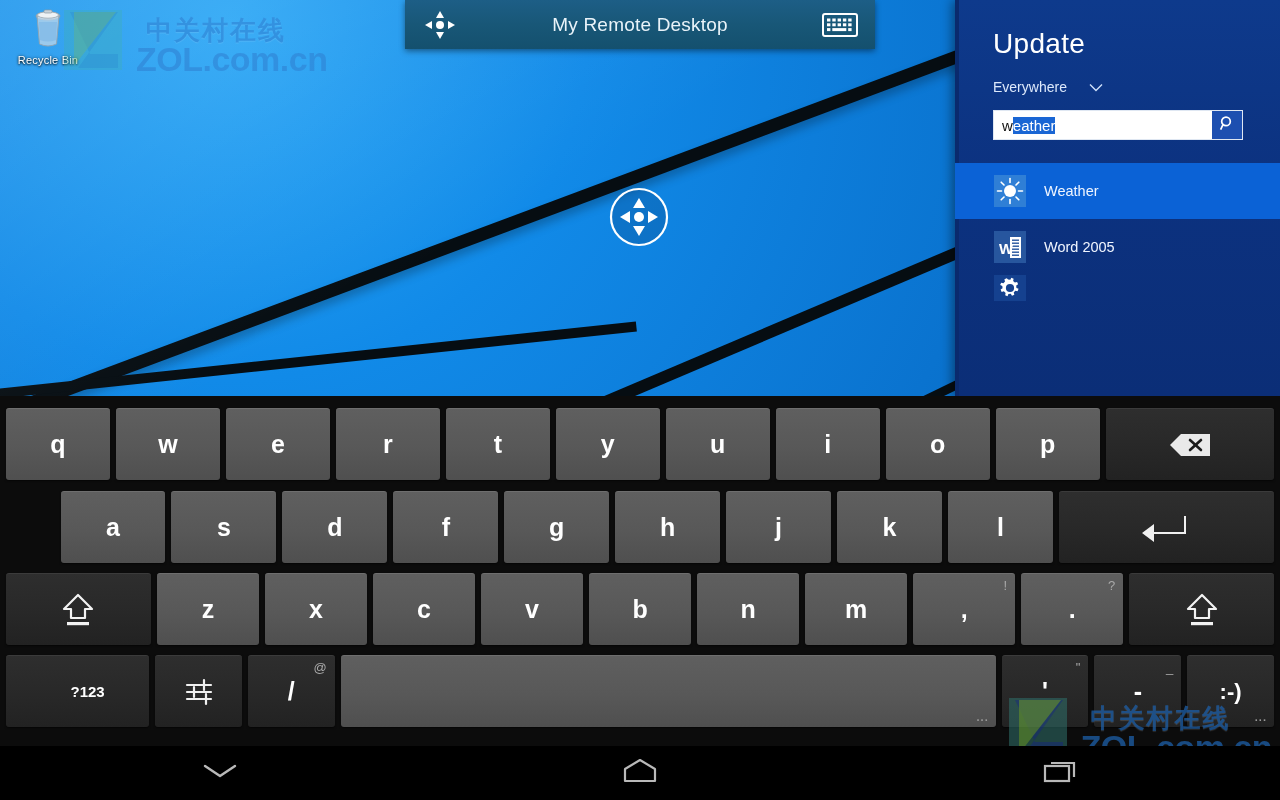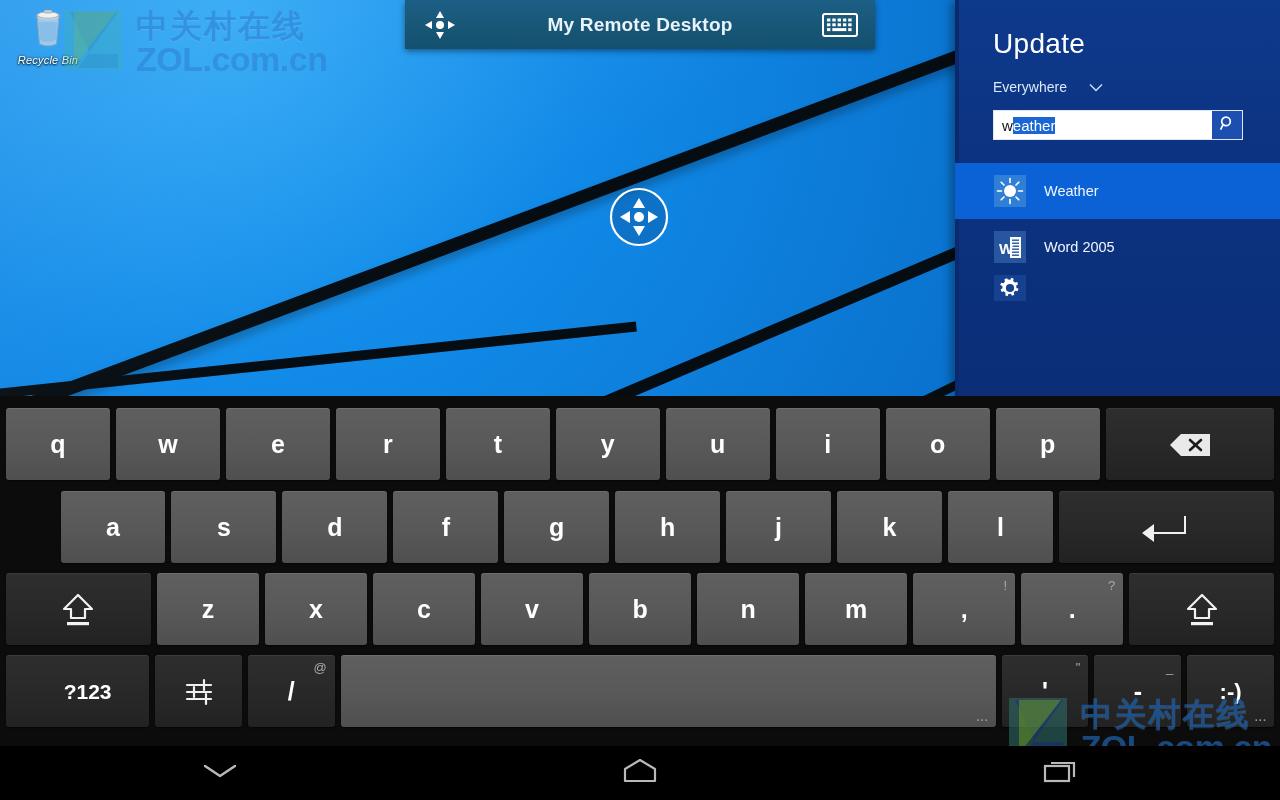--- a/index.html
+++ b/index.html
@@ -36,43 +36,41 @@
   }
 
   
   .recycle-bin {
     position:absolute; left:8px; top:6px; width:80px; text-align:center;
   }
   .bin-glyph { width:46px; height:46px; margin:0 auto; position:relative; }
   .bin-label {
     margin-top:2px; font-size:11px; color:#fff; letter-spacing:.2px;
     text-shadow: 0 1px 2px rgba(0,0,0,.85), 0 0 3px rgba(0,0,0,.7);
-    font-style: italic;
   }
 
   
   .zol-wm { position:absolute; pointer-events:none; }
   .zol-wm.top { left:60px; top:4px; opacity:.55; }
   .zol-wm.bottom { right:8px; bottom:36px; opacity:.75; }
-  .zol-cn { font-size:32px; font-weight:bold; color:#1d5fa8; letter-spacing:2px; line-height:1.05;
-            text-shadow:0 1px 1px rgba(255,255,255,.2); }
+  .zol-cn { font-size:26px; font-weight:bold; color:#1d5fa8; letter-spacing:2px; line-height:1.05;
+            text-shadow:0 1px 1px rgba(255,255,255,.2);margin-left:10px; }
   .zol-en { font-size:34px; font-weight:bold; color:#1d5fa8; letter-spacing:-0.5px; line-height:1; margin-top:-2px; }
   .zol-wm.top .zol-cn { color:#2f7fd1; }
   .zol-wm.top .zol-en { color:#2f7fd1; }
   .zol-row { display:flex; align-items:flex-end; gap:10px; }
   .zol-mark { width:66px; height:72px; flex:0 0 auto; }
 
   
   .titlebar {
     position:absolute; left:405px; top:0; width:470px; height:49px;
     background: linear-gradient(180deg, #1d5e86 0%, #185777 50%, #14506e 100%);
     display:flex; align-items:center; justify-content:space-between;
     padding: 0 16px;
     box-shadow: 0 2px 6px rgba(0,0,0,.45);
-    font-weight: bold;
   }
   .titlebar-title {
     flex:1; text-align:center; color:#e9f3f9; font-size:19px; letter-spacing:.2px;
   }
   .tb-icon { width:38px; height:34px; display:flex; align-items:center; justify-content:center; cursor:pointer; }
 
   
   .dpad-overlay {
     position:absolute; left:608px; top:186px; width:62px; height:62px;
   }
@@ -469,21 +467,21 @@
         <span class="glyph">
           <svg width="42" height="38" viewBox="0 0 42 38">
             <path d="M21 4 L35 18 L28 18 L28 27 L14 27 L14 18 L7 18 Z" fill="none" stroke="#f2f2f2" stroke-width="2.2" stroke-linejoin="round"></path>
             <rect x="10" y="31" width="22" height="3.2" fill="#f2f2f2"></rect>
           </svg>
         </span>
       </div>
     </div>
 
     <div class="kb-row r4">
-      <div class="key k-shift dark" style="font-size:21px;padding-left:20px;">
+      <div class="key k-shift dark" style="font-size:15px;padding-left:20px;">
         <span>?123</span>
       </div>
       <div class="key k-unit dark">
         <span class="glyph">
           <svg width="32" height="32" viewBox="0 0 32 32">
             <g stroke="#f0f0f0" stroke-width="2.2" stroke-linecap="round">
               <line x1="4" y1="9" x2="28" y2="9"></line>
               <line x1="4" y1="16" x2="28" y2="16"></line>
               <line x1="4" y1="23" x2="28" y2="23"></line>
               <line x1="21" y1="4" x2="21" y2="14"></line>

